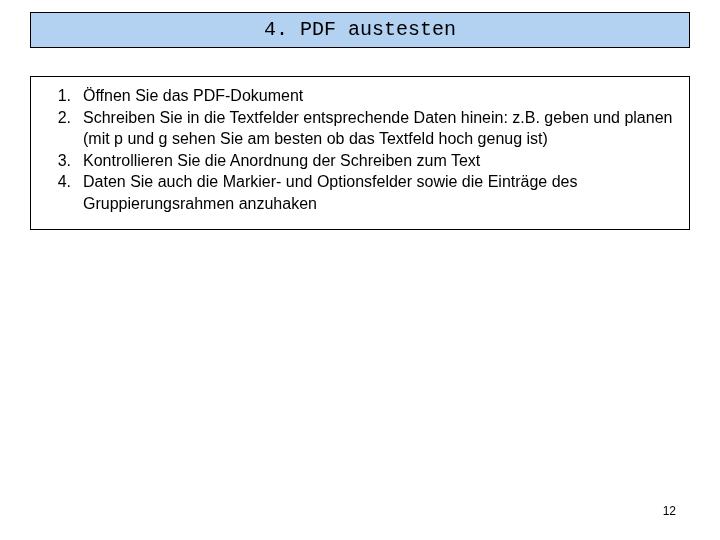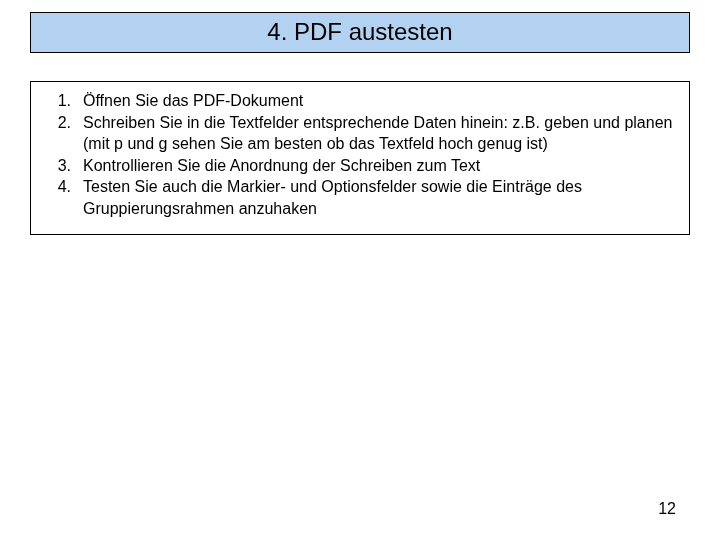--- a/index.html
+++ b/index.html
@@ -7,23 +7,24 @@
   body {
     font-family: Arial, Helvetica, sans-serif;
     background: #ffffff;
     position: relative;
     padding: 12px 30px 0 30px;
   }
   .title-bar {
     border: 1px solid #000;
     background: #b3d1f0;
     text-align: center;
-    font-size: 24px;
+    font-size: 20px;
     padding: 5px 0 6px 0;
     margin-bottom: 28px;
+    font-family: Liberation Mono, monospace;
   }
   .content-box {
     border: 1px solid #000;
     padding: 8px 12px 14px 12px;
     font-size: 16px;
     line-height: 1.35;
   }
   .list {
     display: table;
     width: 100%;
@@ -40,21 +41,21 @@
   }
   .txt {
     display: table-cell;
     vertical-align: top;
     padding-left: 6px;
   }
   .page-num {
     position: absolute;
     right: 44px;
     bottom: 22px;
-    font-size: 16px;
+    font-size: 12px;
   }
 </style>
 </head>
 <body>
 
 <div class="title-bar">4. PDF austesten</div>
 
 <div class="content-box">
   <div class="list">
     <div class="row">
@@ -64,18 +65,18 @@
     <div class="row">
       <div class="num">2.</div>
       <div class="txt">Schreiben Sie in die Textfelder entsprechende Daten hinein: z.B. geben und planen (mit p und g sehen Sie am besten ob das Textfeld hoch genug ist)</div>
     </div>
     <div class="row">
       <div class="num">3.</div>
       <div class="txt">Kontrollieren Sie die Anordnung der Schreiben zum Text</div>
     </div>
     <div class="row">
       <div class="num">4.</div>
-      <div class="txt">Testen Sie auch die Markier- und Optionsfelder sowie die Einträge des Gruppierungsrahmen anzuhaken</div>
+      <div class="txt">Daten Sie auch die Markier- und Optionsfelder sowie die Einträge des Gruppierungsrahmen anzuhaken</div>
     </div>
   </div>
 </div>
 
 <div class="page-num">12</div>
 
 </body></html>

